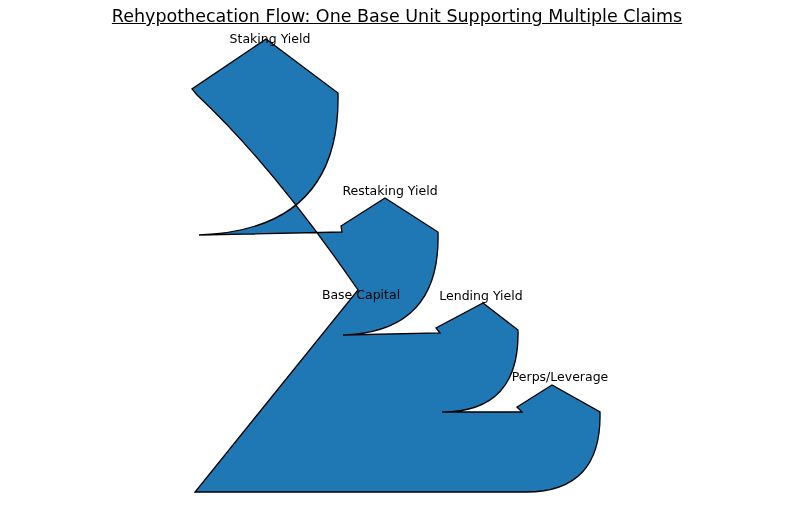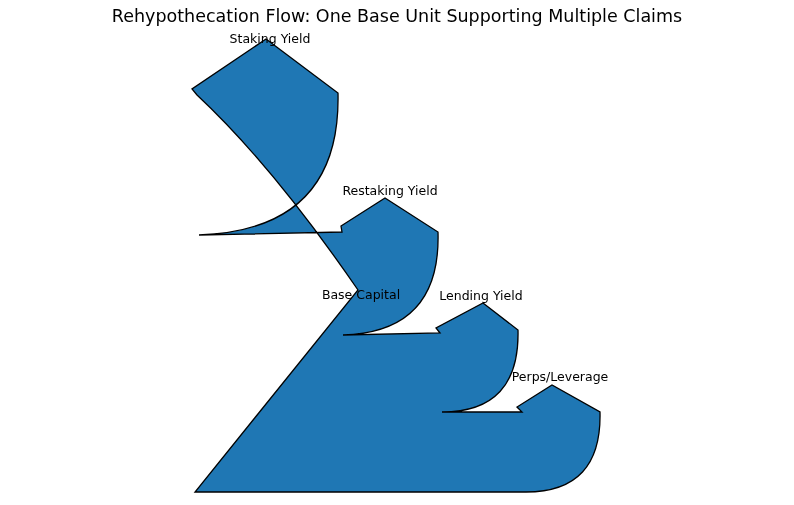--- a/index.html
+++ b/index.html
@@ -18,20 +18,21 @@
   .figure-title {
     position: absolute;
     top: 6px;
     left: 0;
     width: 794px;
     text-align: center;
     font-size: 17.5px;
     color: #000000;
     letter-spacing: 0px;
     white-space: nowrap;
+    text-decoration: underline;
   }
   svg.diagram {
     position: absolute;
     top: 0;
     left: 0;
   }
   svg.diagram text {
     font-family: "DejaVu Sans", "Liberation Sans", sans-serif;
     font-size: 12.5px;
     fill: #000000;

